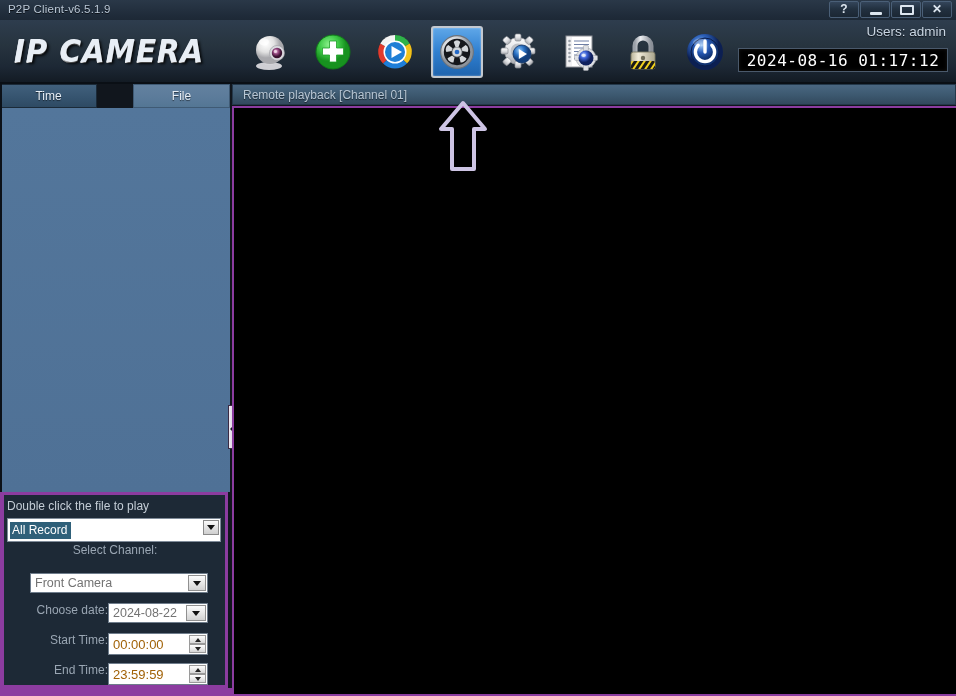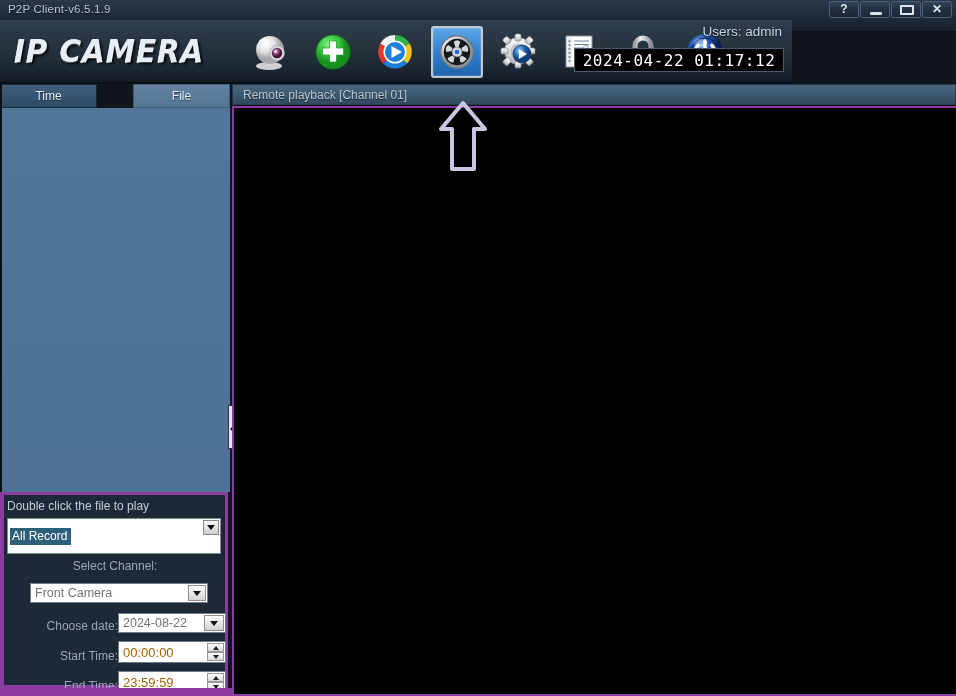--- a/index.html
+++ b/index.html
@@ -42,21 +42,21 @@
     position: absolute; left: 9px; top: 10px; width: 12px; height: 3px;
     background: #dde6ef; border-radius: 1px;
   }
   .wbtn.max .box {
     position: absolute; left: 8px; top: 3px; width: 14px; height: 10px;
     border: 2px solid #dde6ef; border-radius: 1px;
   }
 
   
   .header {
-    position: absolute; left: 0; top: 20px; width: 792px; height: 64px;
+    position: absolute; left: 0; top: 20px; width: 956px; height: 64px;
     background: linear-gradient(180deg, #2e3d4e 0%, #27343f 40%, #1d2835 75%, #131b24 100%);
     border-bottom: 2px solid #0a0f15;
   }
   .brand {
     position: absolute; left: 14px; top: 12px;
     font-size: 32px; font-weight: bold; font-style: italic;
     color: #e8eef5; letter-spacing: 1px;
     font-family: "DejaVu Sans", sans-serif;
     text-shadow: 2px 2px 3px rgba(0,0,0,.85), 0 1px 0 #fff;
     transform: scaleX(0.92);
@@ -144,21 +144,21 @@
     background: #1d2936;
     border: 3px solid #8c3ca0;
     border-left-width: 4px;
   }
   .hint {
     position: absolute; left: 3px; top: 4px;
     font-size: 12px; color: #c4cdd6;
     white-space: nowrap;
   }
   .combo-all {
-    position: absolute; left: 3px; top: 23px; width: 214px; height: 36px;
+    position: absolute; left: 3px; top: 23px; width: 214px; height: 24px;
     background: #ffffff; border: 1px solid #7f8b99;
     display: flex; align-items: center;
   }
   .combo-all .val {
     margin-left: 2px; padding: 1px 4px 1px 2px;
     background: #2f6079; color: #ffffff;
     font-size: 12px; line-height: 15px;
   }
   .combo-all .arrowbtn {
     position: absolute; right: 1px; top: 1px; width: 16px; height: 15px;
@@ -168,27 +168,27 @@
   }
   .caret-down {
     width: 0; height: 0;
     border-left: 4px solid transparent; border-right: 4px solid transparent;
     border-top: 5px solid #111;
   }
 
   .formbody { position: absolute; left: 0; top: 48px; width: 222px; }
   .frow {
     position: relative; height: 30px;
-    display: flex; align-items: flex-end; justify-content: flex-end;
+    display: flex; align-items: flex-start; justify-content: flex-end;
   }
   .flabel {
     font-size: 12px; color: #9aa6b3; 
     text-align: right; white-space: nowrap;
   }
-  .fctl-wrap { width: 108px; }
+  .fctl-wrap { width: 100px; margin-right: 18px; }
   .fctl-wrap.wide { width: 178px; margin-right: 18px; }
 
   .sel {
     position: relative; height: 20px; width: 100%;
     background: #ffffff; border: 1px solid #6f7d8c;
     display: flex; align-items: center;
   }
   .sel .txt { font-size: 12.5px; color: #737373; margin-left: 4px; }
   .sel .btn {
     position: absolute; right: 1px; top: 1px; bottom: 1px; width: 18px;
@@ -485,21 +485,21 @@
           <circle cx="22" cy="22" r="14" fill="url(#pwInner)" stroke="#0a1c49" stroke-width="1"></circle>
           <path d="M22 11 v11" stroke="#ffffff" stroke-width="3.4" stroke-linecap="round"></path>
           <path d="M15.2 15.2 a9.6 9.6 0 1 0 13.6 0" fill="none" stroke="#ffffff" stroke-width="3.4" stroke-linecap="round"></path>
           <ellipse cx="17" cy="12.5" rx="7" ry="4" fill="#ffffff" opacity=".22"></ellipse>
         </svg>
       </div>
 
     </div>
 
     <div class="userinfo">Users: admin</div>
-    <div class="clock">2024-04-22 01:17:12</div>
+    <div class="clock">2024-08-16 01:17:12</div>
   </div>
 
   <div class="tabs">
     <div class="tab active">Time</div>
     <div class="tab inactive">File</div>
   </div>
 
   <div class="listpanel"></div>
 
   <div class="splitter">

